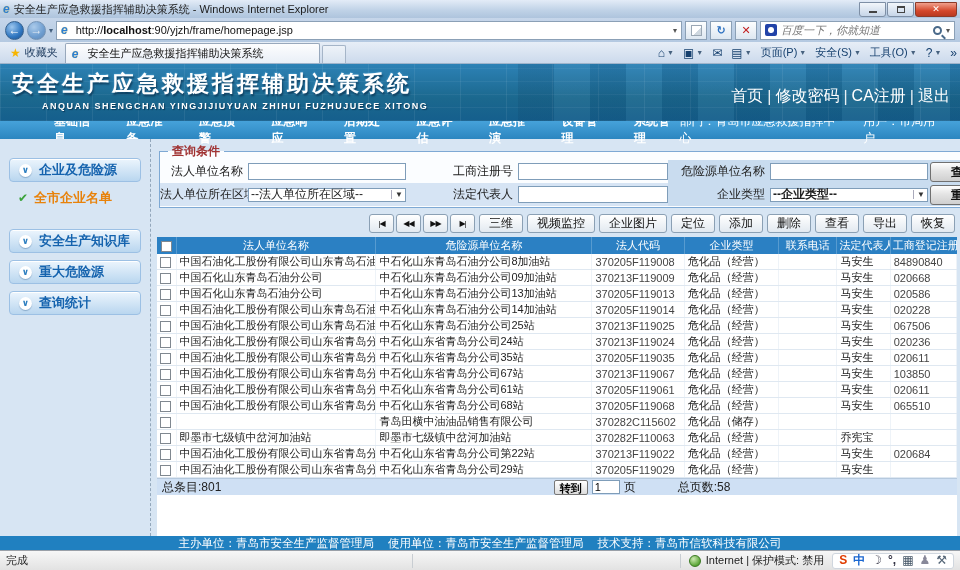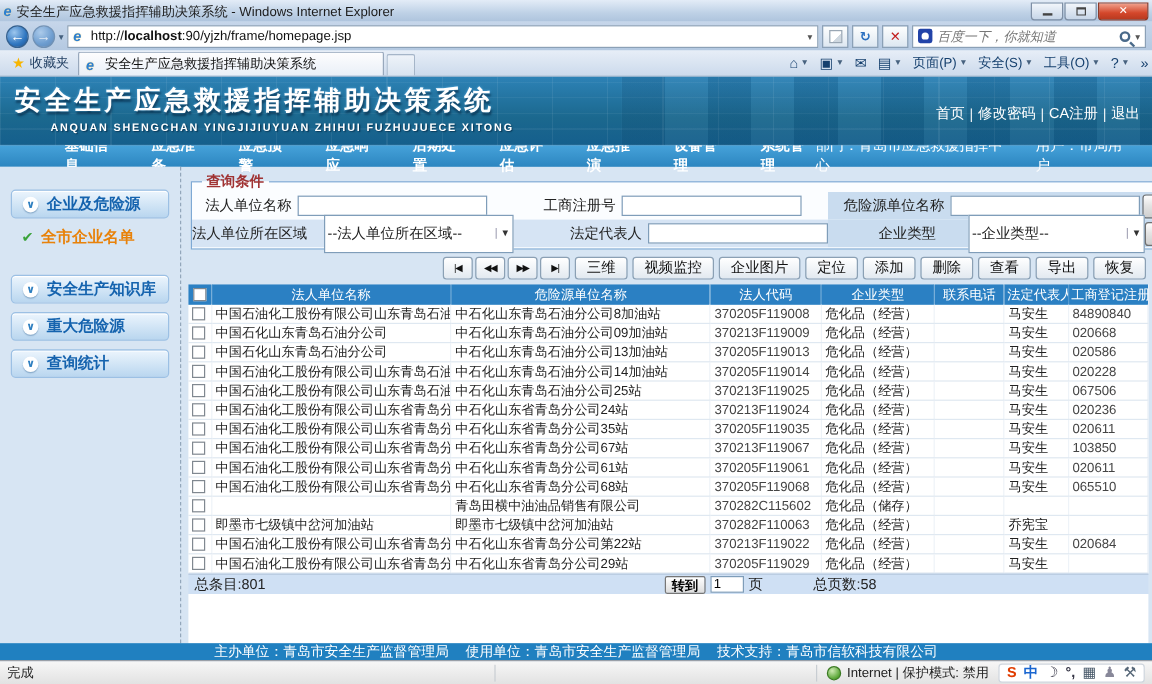--- a/index.html
+++ b/index.html
@@ -59,21 +59,21 @@
     background:
       repeating-linear-gradient(90deg,rgba(255,255,255,.07) 0 1px,transparent 1px 46px),
       repeating-linear-gradient(0deg,rgba(255,255,255,.05) 0 1px,transparent 1px 13px),
       linear-gradient(180deg,#2d82b6,#1b688e 60%,#155f8d);overflow:hidden;}
   .banner::before{content:"";position:absolute;right:0;top:0;bottom:0;width:46%;
     background:repeating-linear-gradient(90deg,rgba(10,55,90,.15) 0 36px,rgba(255,255,255,.04) 36px 72px);}
   .banner-title{position:relative;font-size:22px;font-weight:bold;letter-spacing:3px;
     text-shadow:1px 2px 2px rgba(3,38,66,.75),0 0 2px #5db4e8;}
   .banner-sub{position:relative;font-size:9px;font-weight:bold;letter-spacing:1.5px;margin:2px 16px 0 30px;
     text-shadow:1px 1px 1px rgba(3,38,66,.7);}
-  .banner-links{position:absolute;right:10px;top:22px;font-size:12px;display:flex;gap:4px;align-items:center;z-index:2;}
+  .banner-links{position:absolute;right:10px;top:22px;font-size:16px;display:flex;gap:4px;align-items:center;z-index:2;}
   .banner-links a{color:#fff;text-decoration:none;}
   .banner-links .sep{opacity:.9;}
 
   .menubar{height:18px;flex:0 0 auto;background:linear-gradient(#46a2da,#2c86c0);display:flex;align-items:center;
     padding:0 16px;color:#fff;font-size:12px;}
   .menu-items{display:flex;gap:27px;margin-left:38px;}
   .menu-item{font-weight:bold;cursor:default;}
   .menu-right{margin-left:auto;display:flex;gap:22px;font-size:12px;}
 
   
@@ -90,23 +90,23 @@
   .main{flex:1;display:flex;flex-direction:column;border-left:1px dashed #93a7bb;padding:4px 3px 0 6px;min-width:0;}
   fieldset.query{border:1px solid #7ea9d4;margin:0 2px 5px 2px;padding:0 0 1px 0;background:#fbfdff;}
   fieldset.query legend{color:#a03333;font-size:12px;font-weight:bold;margin-left:8px;padding:0 4px;}
   .qrow{display:flex;align-items:stretch;height:23px;font-size:12px;color:#222;}
   .q-left{flex:1;display:flex;align-items:center;}
   .qrow.alt .q-left{background:#d6e4f4;}
   .q-right{width:330px;flex:0 0 auto;background:#c9dcef;display:flex;align-items:center;}
   .qlabel{text-align:right;padding-right:5px;white-space:nowrap;}
   .l1{width:88px;} .l2{width:112px;} .l3{width:102px;}
   .qinput{height:17px;border:1px solid #7f9db9;background:#fff;font-size:12px;padding:0 2px;font-family:inherit;}
-  .w1{width:158px;} .w2{width:150px;} .w3{width:158px;}
-  .qselect{height:32px;border:1px solid #7f9db9;background:#fff;font-size:12px;display:flex;align-items:center;
-    padding:0 2px;color:#222;margin-left:22px;}
+  .w1{width:158px;} .w2{width:150px;} .w3{width:158px;font-weight:bold;}
+  .qselect{height:14px;border:1px solid #7f9db9;background:#fff;font-size:12px;display:flex;align-items:center;
+    padding:0 2px;color:#222;}
   .qselect .caret{margin-left:auto;font-size:8px;color:#333;border-left:1px solid #aab;padding-left:3px;}
   .qbtncell{flex:1;display:flex;justify-content:center;}
   .btn{background:linear-gradient(#fefefe,#e4e4e4 45%,#cfcfcf);border:1px solid #707070;border-radius:3px;
     font-size:12px;font-weight:bold;height:20px;width:66px;font-family:inherit;color:#111;}
 
   .toolbar{display:flex;justify-content:flex-end;align-items:center;gap:4px;margin:1px 2px 4px 2px;}
   .tbtn{height:19px;font-size:12px;padding:0 9px;background:linear-gradient(#ffffff,#e2e9f0);
     border:1px solid #8ba0b4;border-radius:3px;font-family:inherit;color:#111;white-space:nowrap;}
   .navbtn{width:25px;padding:0;font-size:8px;letter-spacing:-1px;}
 

